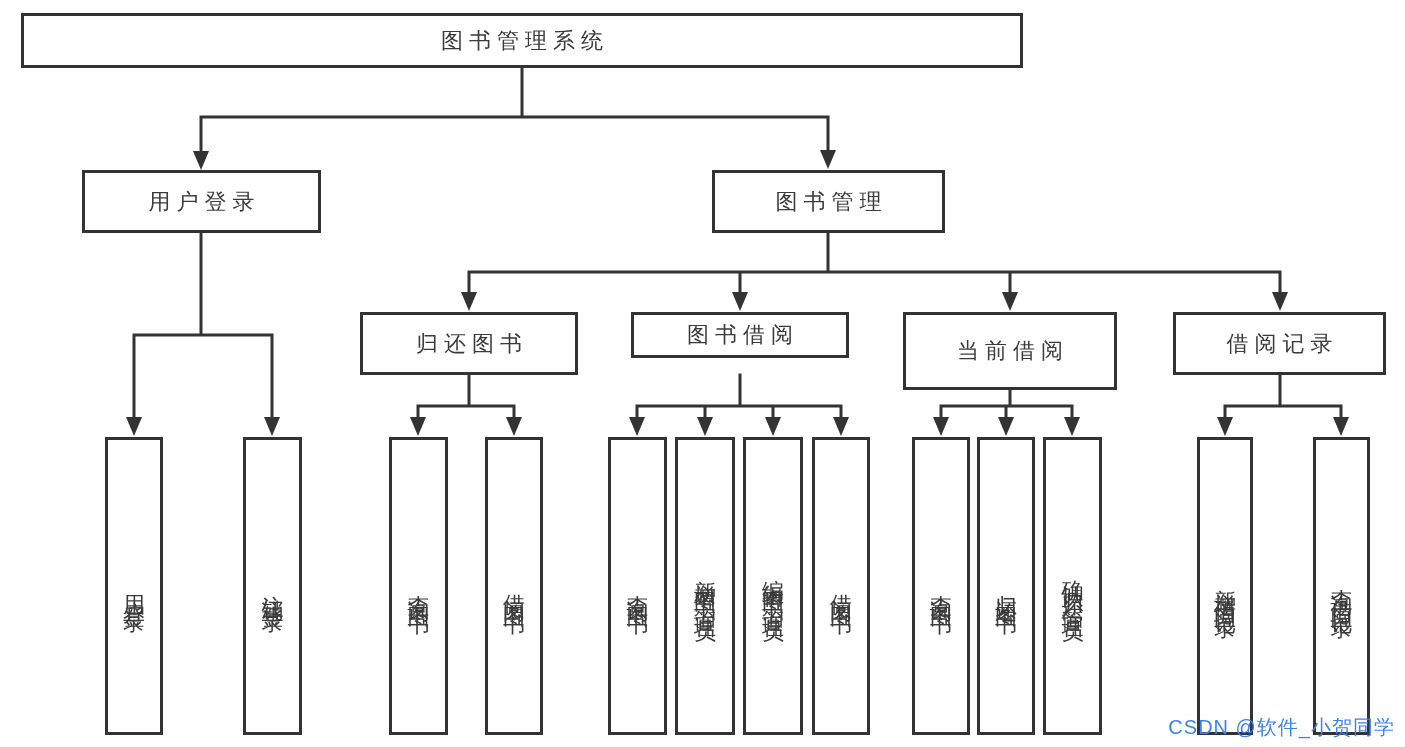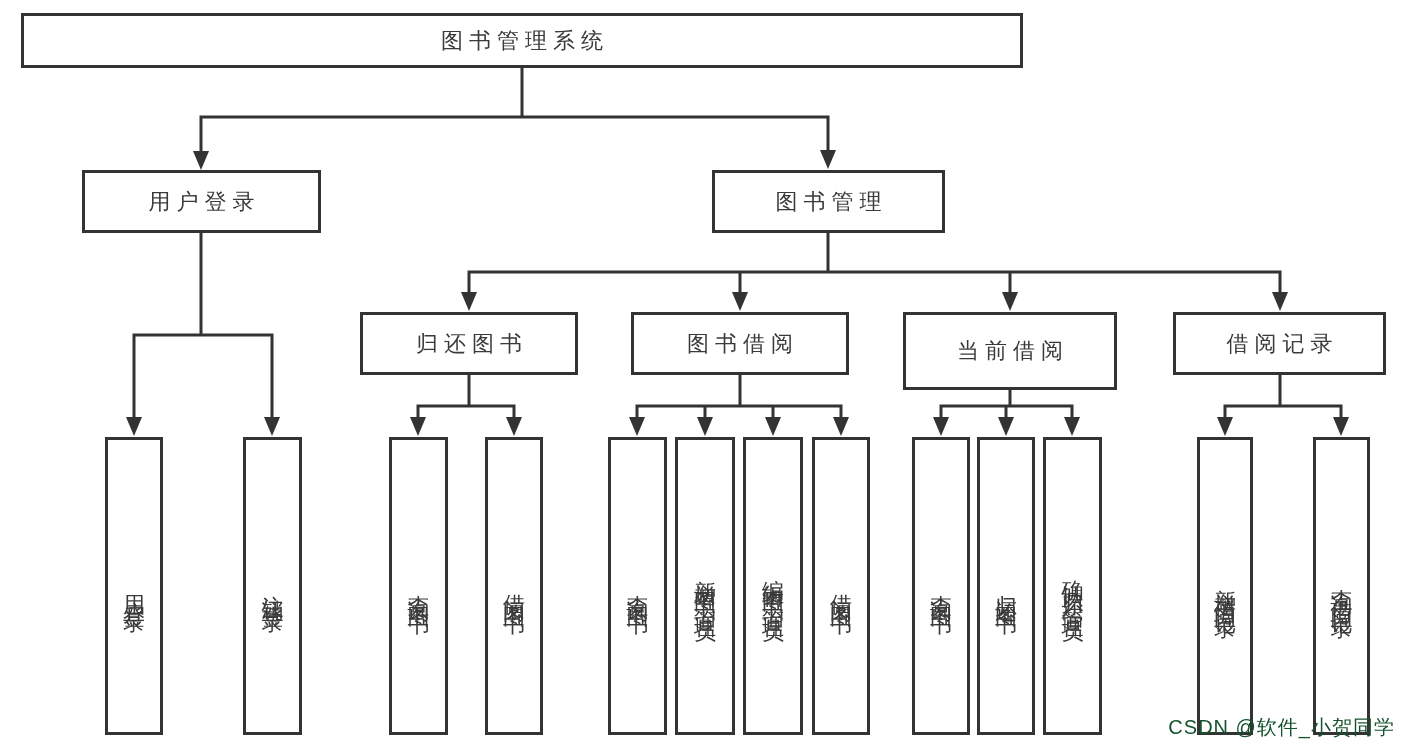--- a/index.html
+++ b/index.html
@@ -48,21 +48,21 @@
     padding-top: 6px;       
     color: #3a3a3a;
     white-space: nowrap;
   }
   .watermark {
     position: absolute;
     right: 10px;
     top: 714px;
     font-size: 20px;
     letter-spacing: 1px;
-    color: #14532d;
+    color: #3b82f6;
     z-index: 5;
     white-space: nowrap;
   }
 </style>
 </head>
 <body>
 
 <div class="canvas">
 
   <svg class="connectors" width="1405" height="747" viewBox="0 0 1405 747" xmlns="http://www.w3.org/2000/svg">
@@ -112,21 +112,21 @@
   <div class="box" style="left:82px; top:170px; width:239px; height:63px;">
     <span class="hlabel">用户登录</span>
   </div>
   <div class="box" style="left:712px; top:170px; width:233px; height:63px;align-items:center;">
     <span class="hlabel">图书管理</span>
   </div>
 
   <div class="box" style="left:360px; top:312px; width:218px; height:63px;">
     <span class="hlabel">归还图书</span>
   </div>
-  <div class="box" style="left:631px; top:312px; width:218px; height:63px;">
+  <div class="box" style="left:631px; top:312px; width:218px; height:46px;">
     <span class="hlabel">图书借阅</span>
   </div>
   <div class="box" style="left:903px; top:312px; width:214px; height:78px;">
     <span class="hlabel">当前借阅</span>
   </div>
   <div class="box" style="left:1173px; top:312px; width:213px; height:63px;">
     <span class="hlabel">借阅记录</span>
   </div>
 
   <div class="box" style="left:105px; top:437px; width:58px; height:298px;">

